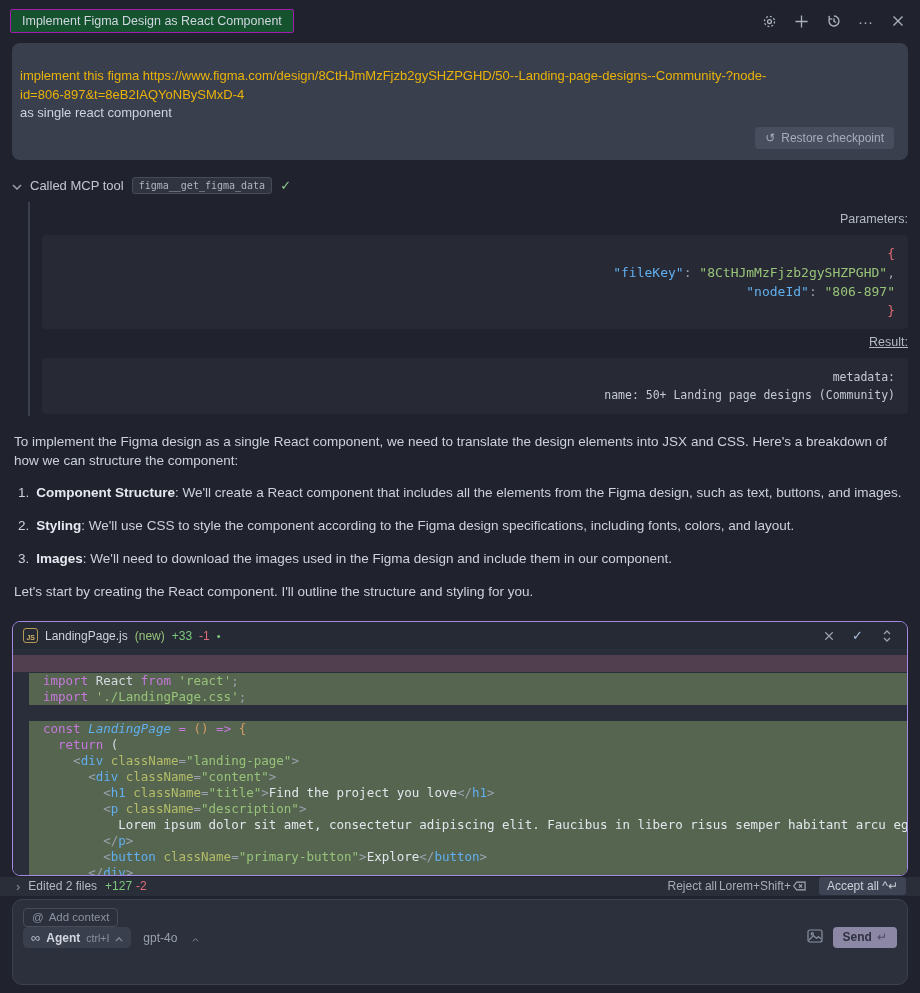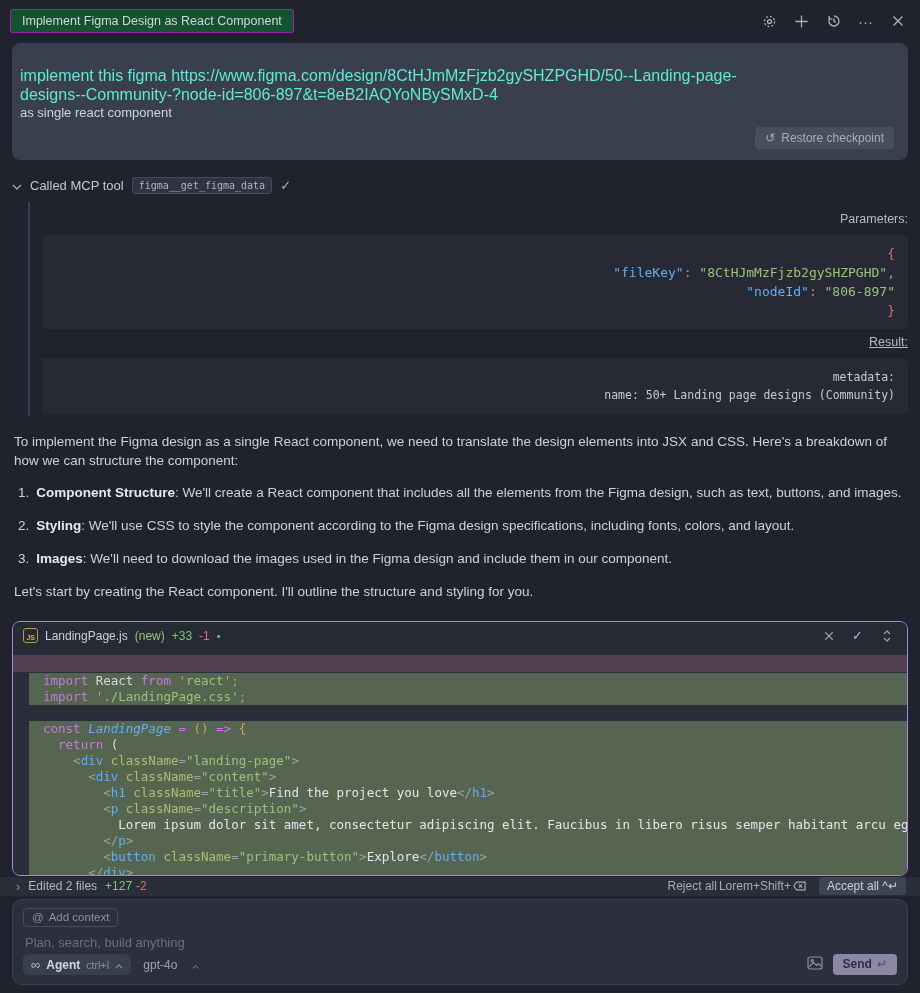--- a/index.html
+++ b/index.html
@@ -9,21 +9,21 @@
 
   
   .hdr { height:38px; padding:9px 14px 5px 10px; display:flex; align-items:center; justify-content:space-between; }
   .tab-chip { background:#14532d; border:1px solid #a21caf; border-radius:2px; padding:4px 11px; font-size:12.5px; color:#d0d5e0; }
   .hdr-icons { display:flex; align-items:center; gap:15px; color:#a9afbc; }
   .hico { width:17px; height:17px; display:flex; align-items:center; justify-content:center; cursor:pointer; font-size:15px; }
   .hico svg { stroke:#a9afbc; fill:none; stroke-width:1.4; }
 
   
   .user-card { margin:5px 12px 0; background:#3a3f4e; border-radius:8px; height:127px; position:relative; padding:24px 12px 12px 8px; }
-  .msg { font-size:16px; line-height:18.5px; color:#5eead4; max-width:764px; overflow-wrap:anywhere; }
+  .msg { font-size:13px; line-height:18.5px; color:#eab308; max-width:764px; overflow-wrap:anywhere; }
   .msg2 { font-size:13px; line-height:18.5px; color:#ced3de; }
   .restore-btn { position:absolute; right:14px; bottom:11px; background:#484e5e; border:none; border-radius:4px; color:#a7acba; font-size:12px; padding:4px 10px; display:flex; align-items:center; gap:6px; cursor:pointer; font-family:inherit; }
 
   
   .mcp { margin:17px 12px 0 10px;text-align:right; }
   .mcp-head { display:flex; align-items:center; gap:8px; font-size:13px; color:#c2c7d2; cursor:pointer; padding-left:2px; }
   .mcp-head svg { stroke:#9aa0ae; fill:none; stroke-width:1.5; }
   .tool-badge { font-family:"DejaVu Sans Mono", monospace; font-size:10px; color:#aeb4c0; background:#303440; border:1px solid #454b59; border-radius:3px; padding:2px 6px; }
   .mcp-check { color:#8fc98f; font-size:13px; }
   .mcp-body { margin:8px 0 0 18px; border-left:2px solid #3a4050; padding:1px 0 2px 12px; }
@@ -226,21 +226,20 @@
         <span>^↵</span>
       </button>
     </div>
   </div>
 
   <div class="composer">
     <div class="ctx-chip">
       <span>@</span>
       <span>Add context</span>
     </div>
-    <div class="placeholder">Plan, search, build anything</div>
     <div class="composer-bottom">
       <div class="agent-pill">
         <span class="inf">∞</span>
         <b>Agent</b>
         <span class="keys">ctrl+I</span>
         <span class="chev-up"><svg width="8" height="5" viewBox="0 0 10 6">
               <path d="M1 5 L5 1 L9 5"></path>
             </svg></span>
       </div>
       <div class="model-sel">

